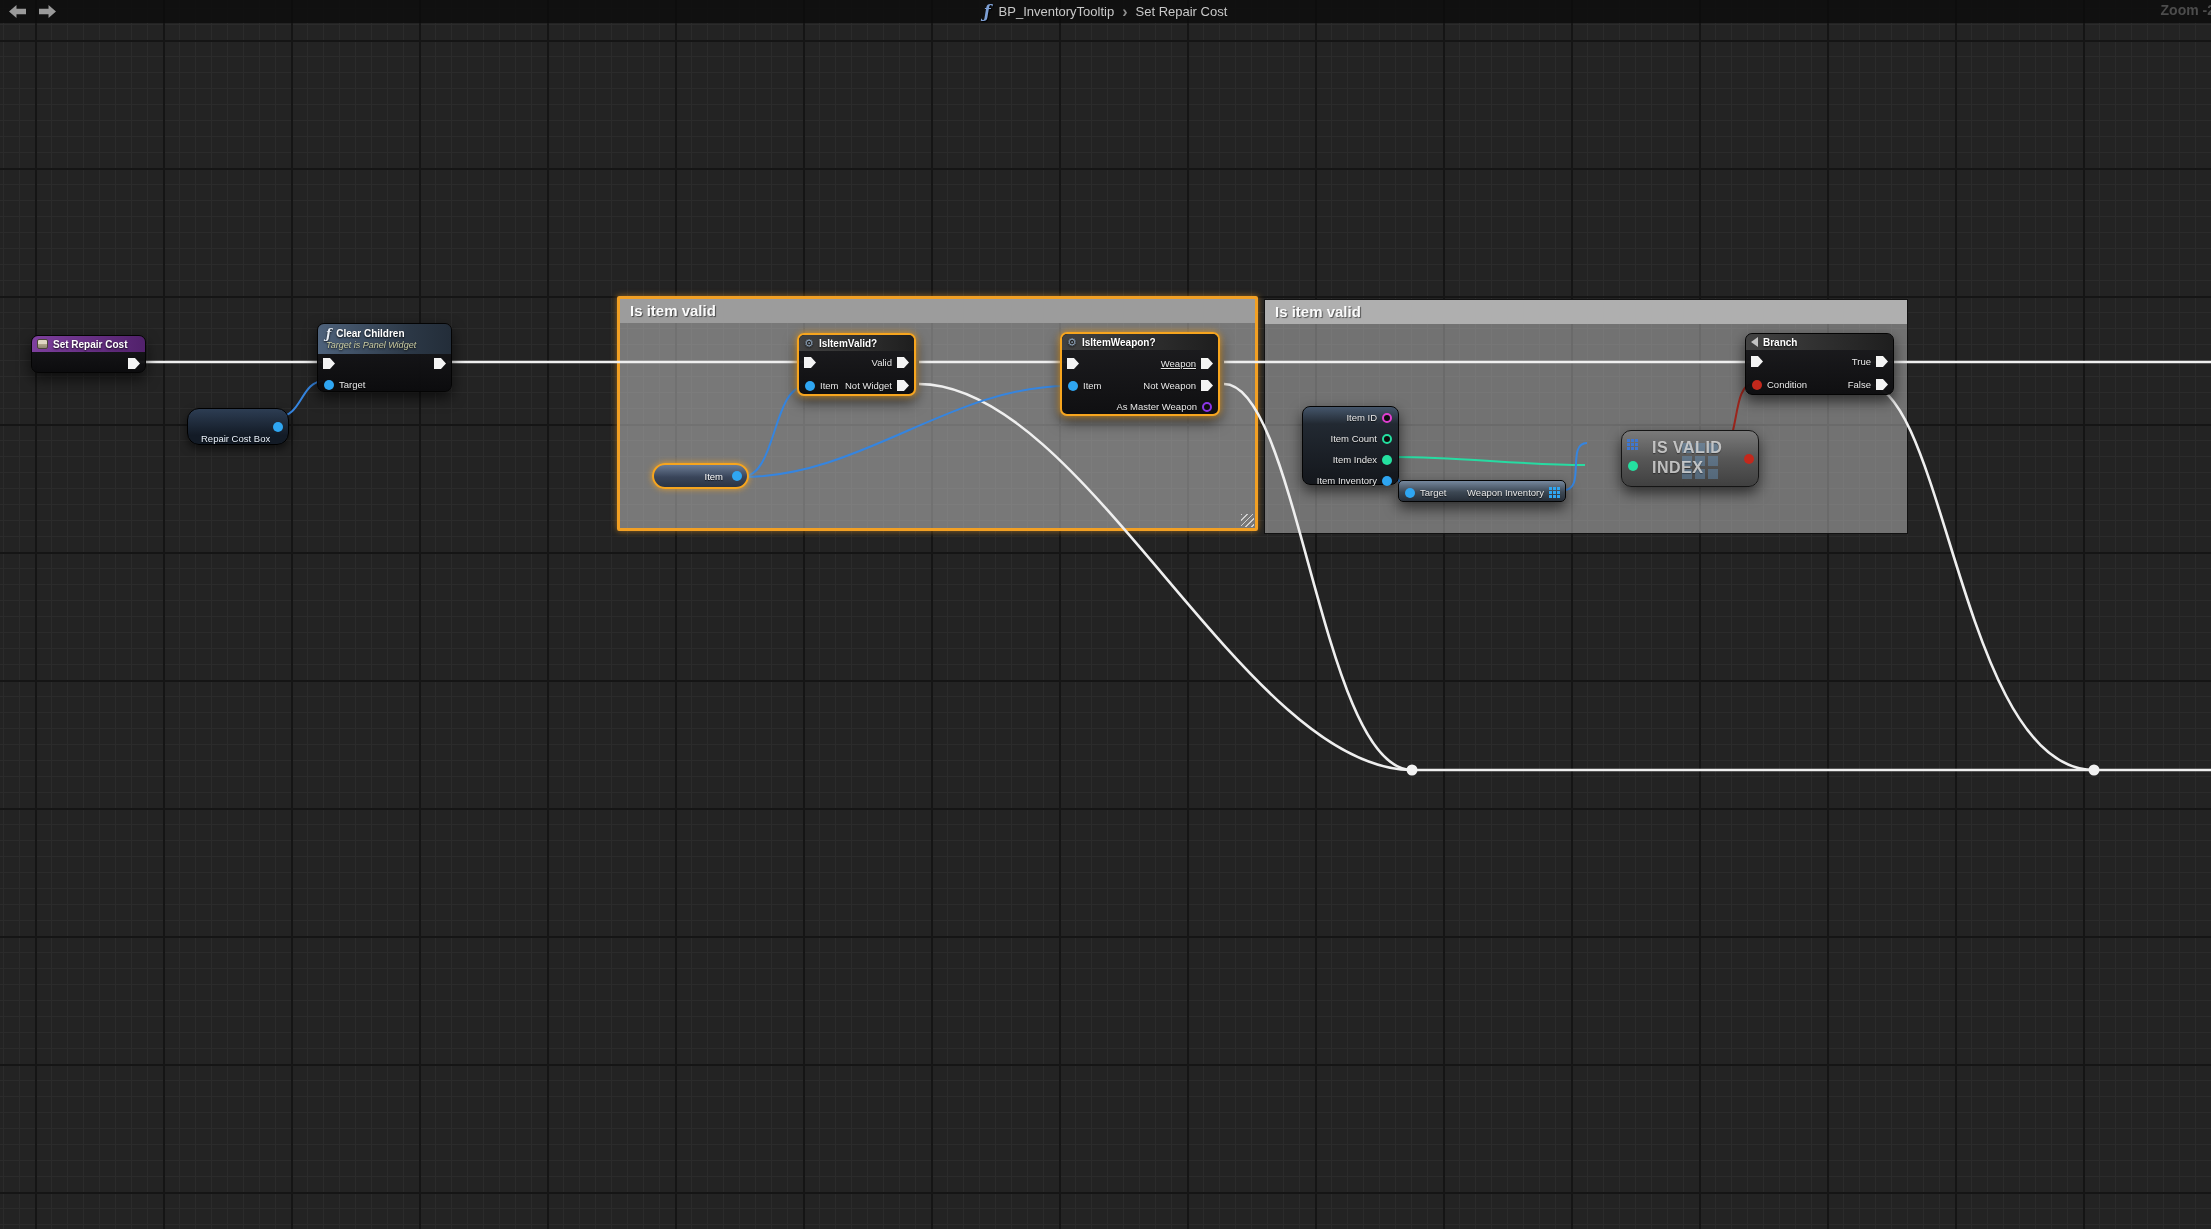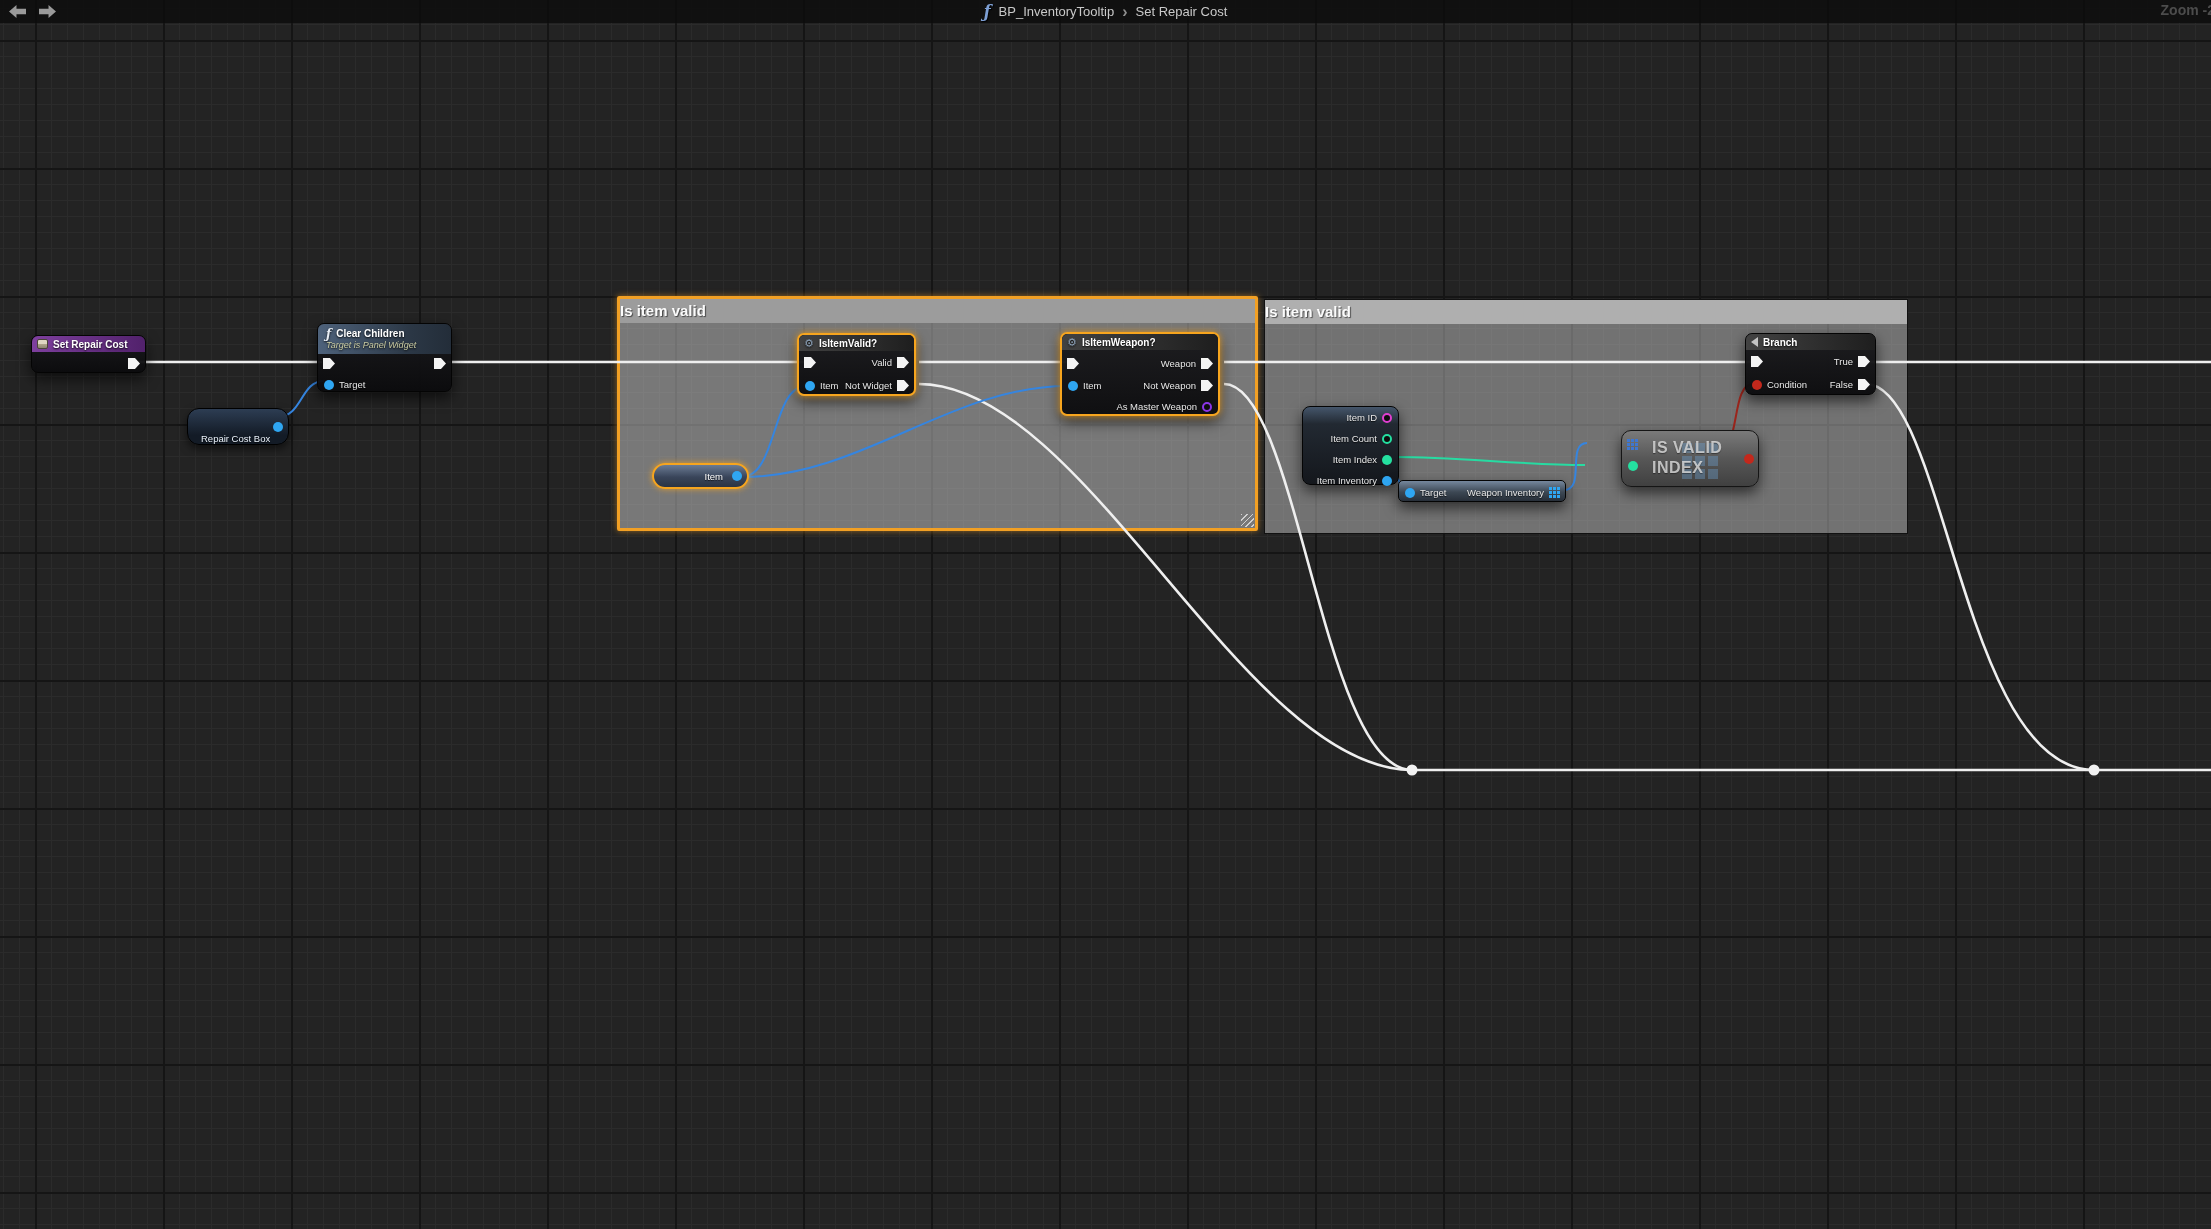--- a/index.html
+++ b/index.html
@@ -33,21 +33,21 @@
   .crumb{font-size:13px;color:#c9c9c9;}
   .crumb-sep{font-size:16px;color:#8f8f8f;font-weight:bold;line-height:1;}
   .zoom-label{position:absolute;right:-4px;top:2px;font-size:14px;font-weight:bold;color:#4c4c4c;}
   
   .watermark{position:absolute;right:6px;bottom:10px;font-size:47px;font-weight:800;
     letter-spacing:0px;color:rgba(195,195,195,0.24);white-space:nowrap;z-index:1;}
   
   .comment{position:absolute;box-sizing:border-box;z-index:2;}
   .comment .c-body{position:absolute;left:0;right:0;bottom:0;background:rgba(205,205,205,0.5);}
   .comment .c-title{position:absolute;left:0;right:0;top:0;height:25px;line-height:25px;
-    font-size:15px;font-weight:bold;color:#fbfbfb;
+    padding-left:10px;font-size:15px;font-weight:bold;color:#fbfbfb;
     text-shadow:1px 1px 1px rgba(0,0,0,0.55);box-sizing:border-box;}
   .comment1{left:617px;top:296px;width:641px;height:235px;border:3px solid #f2a024;border-radius:2px;
     box-shadow:0 0 6px rgba(242,160,36,0.55);}
   .comment1 .c-title{background:#9c9c9c;height:24px;line-height:24px;}
   .comment1 .c-body{top:24px;}
   .comment2{left:1264px;top:299px;width:644px;height:235px;border:1px solid #111;}
   .comment2 .c-title{background:#afafaf;height:24px;line-height:24px;}
   .comment2 .c-body{top:24px;background:rgba(200,200,200,0.48);}
   .resize-hatch{position:absolute;right:1px;bottom:1px;width:13px;height:13px;
     background:repeating-linear-gradient(135deg,rgba(255,255,255,0.65) 0 1px,transparent 1px 4px);}
@@ -94,21 +94,21 @@
   .pill-item{left:652px;top:463px;width:97px;height:26px;border-radius:14px;
     background:linear-gradient(180deg,#6b7b93,#39455a 55%,#2b3443);
     border:2px solid #f7a51e;box-shadow:0 0 6px rgba(247,165,30,0.8);
     justify-content:flex-end;padding-right:24px;color:#fff;}
   .pill .pin-dot{position:absolute;right:5px;top:50%;margin-top:-5px;}
   
   .n-setrepair{left:31px;top:335px;width:115px;height:38px;}
   .n-clear{left:317px;top:323px;width:135px;height:69px;}
   .n-isvalid{left:797px;top:333px;width:119px;height:63px;}
   .n-isweapon{left:1060px;top:332px;width:160px;height:84px;}
-  .n-branch{left:1745px;top:333px;width:131px;height:62px;}
+  .n-branch{left:1745px;top:333px;width:149px;height:62px;}
   .n-break{left:1302px;top:406px;width:97px;height:79px;border-radius:8px;
     background:linear-gradient(180deg,#45566b 0%,#222932 22%,#14171c 100%);}
   .n-weapinv{left:1398px;top:480px;width:168px;height:22px;border-radius:5px;
     background:linear-gradient(180deg,#75879d,#3d4854 55%,#272f39);}
   .n-validindex{left:1577px;top:430px;width:138px;height:57px;border-radius:10px;
     background:linear-gradient(180deg,#7a7a7a,#575757 50%,#404040);border:1px solid #151515;margin-left:44px;}
   .vi-text{position:absolute;left:30px;top:7px;font-size:16px;font-weight:800;line-height:1.25;
     color:rgba(225,225,225,0.8);letter-spacing:0.5px;text-shadow:0 1px 1px rgba(0,0,0,0.4);}
   .vi-ghost{position:absolute;left:60px;top:12px;opacity:0.35;}
   .grid-pin{display:block;}
@@ -216,21 +216,21 @@
   </div>
 
   <div class="node n-isweapon selected">
     <div class="hdr hdr-dark">
       <span class="gear-icon">⚙</span>
       <span>IsItemWeapon?</span>
     </div>
     <div class="row" style="left:5px;top:24px;">
         <span class="pin-exec"></span>
       </div>
-    <div class="row" style="right:5px;top:24px;">
+    <div class="row" style="right:5px;top:24px;text-decoration:underline;">
       <span>Weapon</span>
       <span class="pin-exec"></span>
     </div>
     <div class="row" style="left:6px;top:46px;">
       <span class="pin-dot dot-blue"></span>
       <span>Item</span>
     </div>
     <div class="row" style="right:5px;top:46px;">
       <span>Not Weapon</span>
       <span class="pin-exec"></span>

